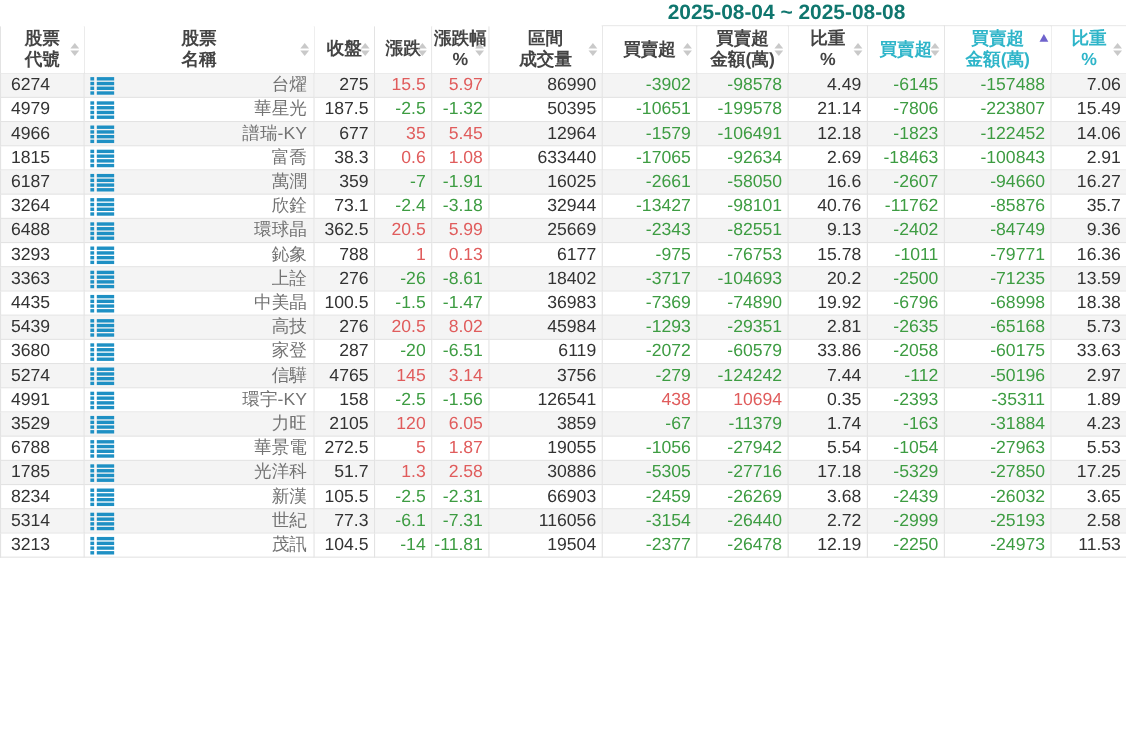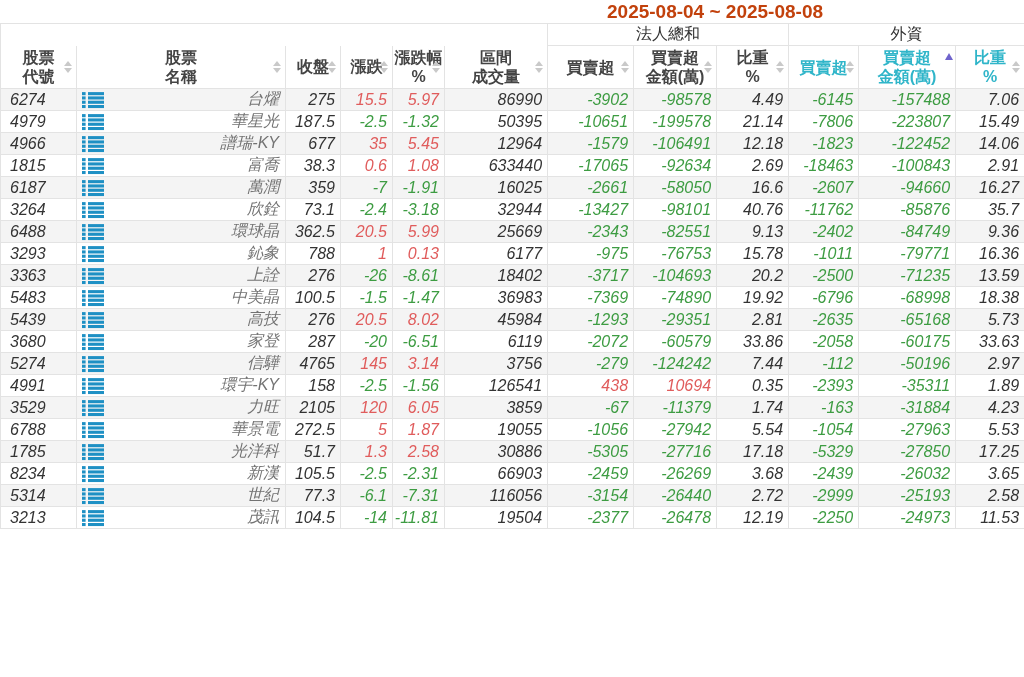--- a/index.html
+++ b/index.html
@@ -1,21 +1,21 @@
 <!DOCTYPE html>
 <html><head>
 <meta charset="utf-8">
 <style>
   html,body{margin:0;padding:0;}
   body{
     width:1024px;height:677px;background:#fff;position:relative;overflow:hidden;
     font-family:"Liberation Sans","DejaVu Sans",sans-serif;
   }
   .title{
-    position:absolute;top:1px;left:607px;font-size:19px;font-weight:bold;color:#c2410c;
+    position:absolute;top:1px;left:607px;font-size:19px;font-weight:bold;color:#0f766e;
     letter-spacing:0;white-space:nowrap;text-align:center;
   }
   table.stock{
     position:absolute;top:23px;left:0;width:1024px;
     border-collapse:collapse;table-layout:fixed;
   }
   th,td{border:1px solid #e3e3e3;padding:0;overflow:hidden;white-space:nowrap;}
   
   tr.group-row th{
     height:20px;font-size:16px;font-weight:400;color:#333;text-align:center;
@@ -36,21 +36,21 @@
   .sort i{position:absolute;left:0;width:0;height:0;border-left:4px solid transparent;border-right:4px solid transparent;}
   .sort .s-up{top:0;border-bottom:5px solid #c9c9c9;}
   .sort .s-down{bottom:0;border-top:5px solid #c9c9c9;}
   
   .sort-active{
     position:absolute;right:2px;top:7px;width:0;height:0;
     border-left:4px solid transparent;border-right:4px solid transparent;
     border-bottom:7px solid #6f63cc;
   }
   
-  tbody tr{height:18px;background:#fff;font-style:italic;}
+  tbody tr{height:18px;background:#fff;}
   tbody tr:nth-child(odd){background:#f4f4f4;}
   td{font-size:16px;color:#333;text-align:right;padding-right:5px;vertical-align:middle;}
   td.c-code{text-align:left;padding-left:9px;padding-right:0;}
   td.c-name{position:relative;padding-right:6px;}
   td .sname{color:#737373;cursor:pointer;}
   td .licon{position:absolute;left:5px;top:50%;transform:translateY(-50%);width:22px;height:17px;cursor:pointer;line-height:0;}
   td.up{color:#e05c5c;}
   td.down{color:#3d9c42;}
 </style>
 </head>
@@ -67,25 +67,20 @@
       <col style="width:52px">
       <col style="width:103px">
     <col style="width:86px">
       <col style="width:83px">
       <col style="width:72px">
     <col style="width:70px">
       <col style="width:97px">
       <col style="width:69px">
   </colgroup>
   <thead>
-    <tr class="group-row">
-      <th class="blank" colspan="6"></th>
-      <th colspan="3">法人總和</th>
-      <th colspan="3">外資</th>
-    </tr>
     <tr class="head-row">
       <th class="merge">
         <span class="hl">股票</span>
           <span class="hl">代號</span>
         <span class="sort">
             <i class="s-up"></i>
             <i class="s-down"></i>
           </span>
       </th>
       <th class="merge">
@@ -418,21 +413,21 @@
         <td class="c-change_pct down">-8.61</td>
         <td class="c-volume">18402</td>
         <td class="c-inst_net down">-3717</td>
         <td class="c-inst_amt down">-104693</td>
         <td class="c-inst_weight">20.2</td>
         <td class="c-f_net down">-2500</td>
         <td class="c-f_amt down">-71235</td>
         <td class="c-f_weight">13.59</td>
       </tr>
       <tr>
-        <td class="c-code">5483</td>
+        <td class="c-code">4435</td>
         <td class="c-name">
   <span class="licon"><svg width="22" height="17" viewBox="0 0 22 17" xmlns="http://www.w3.org/2000/svg">
               <g fill="#1e90c4">
                 <rect x="0" y="0.6" width="3.6" height="3.1"></rect>
                 <rect x="6" y="0.6" width="16" height="3.1"></rect>
                 <rect x="0" y="4.9" width="3.6" height="3.1"></rect>
                 <rect x="6" y="4.9" width="16" height="3.1"></rect>
                 <rect x="0" y="9.2" width="3.6" height="3.1"></rect>
                 <rect x="6" y="9.2" width="16" height="3.1"></rect>
                 <rect x="0" y="13.5" width="3.6" height="3.1"></rect>

